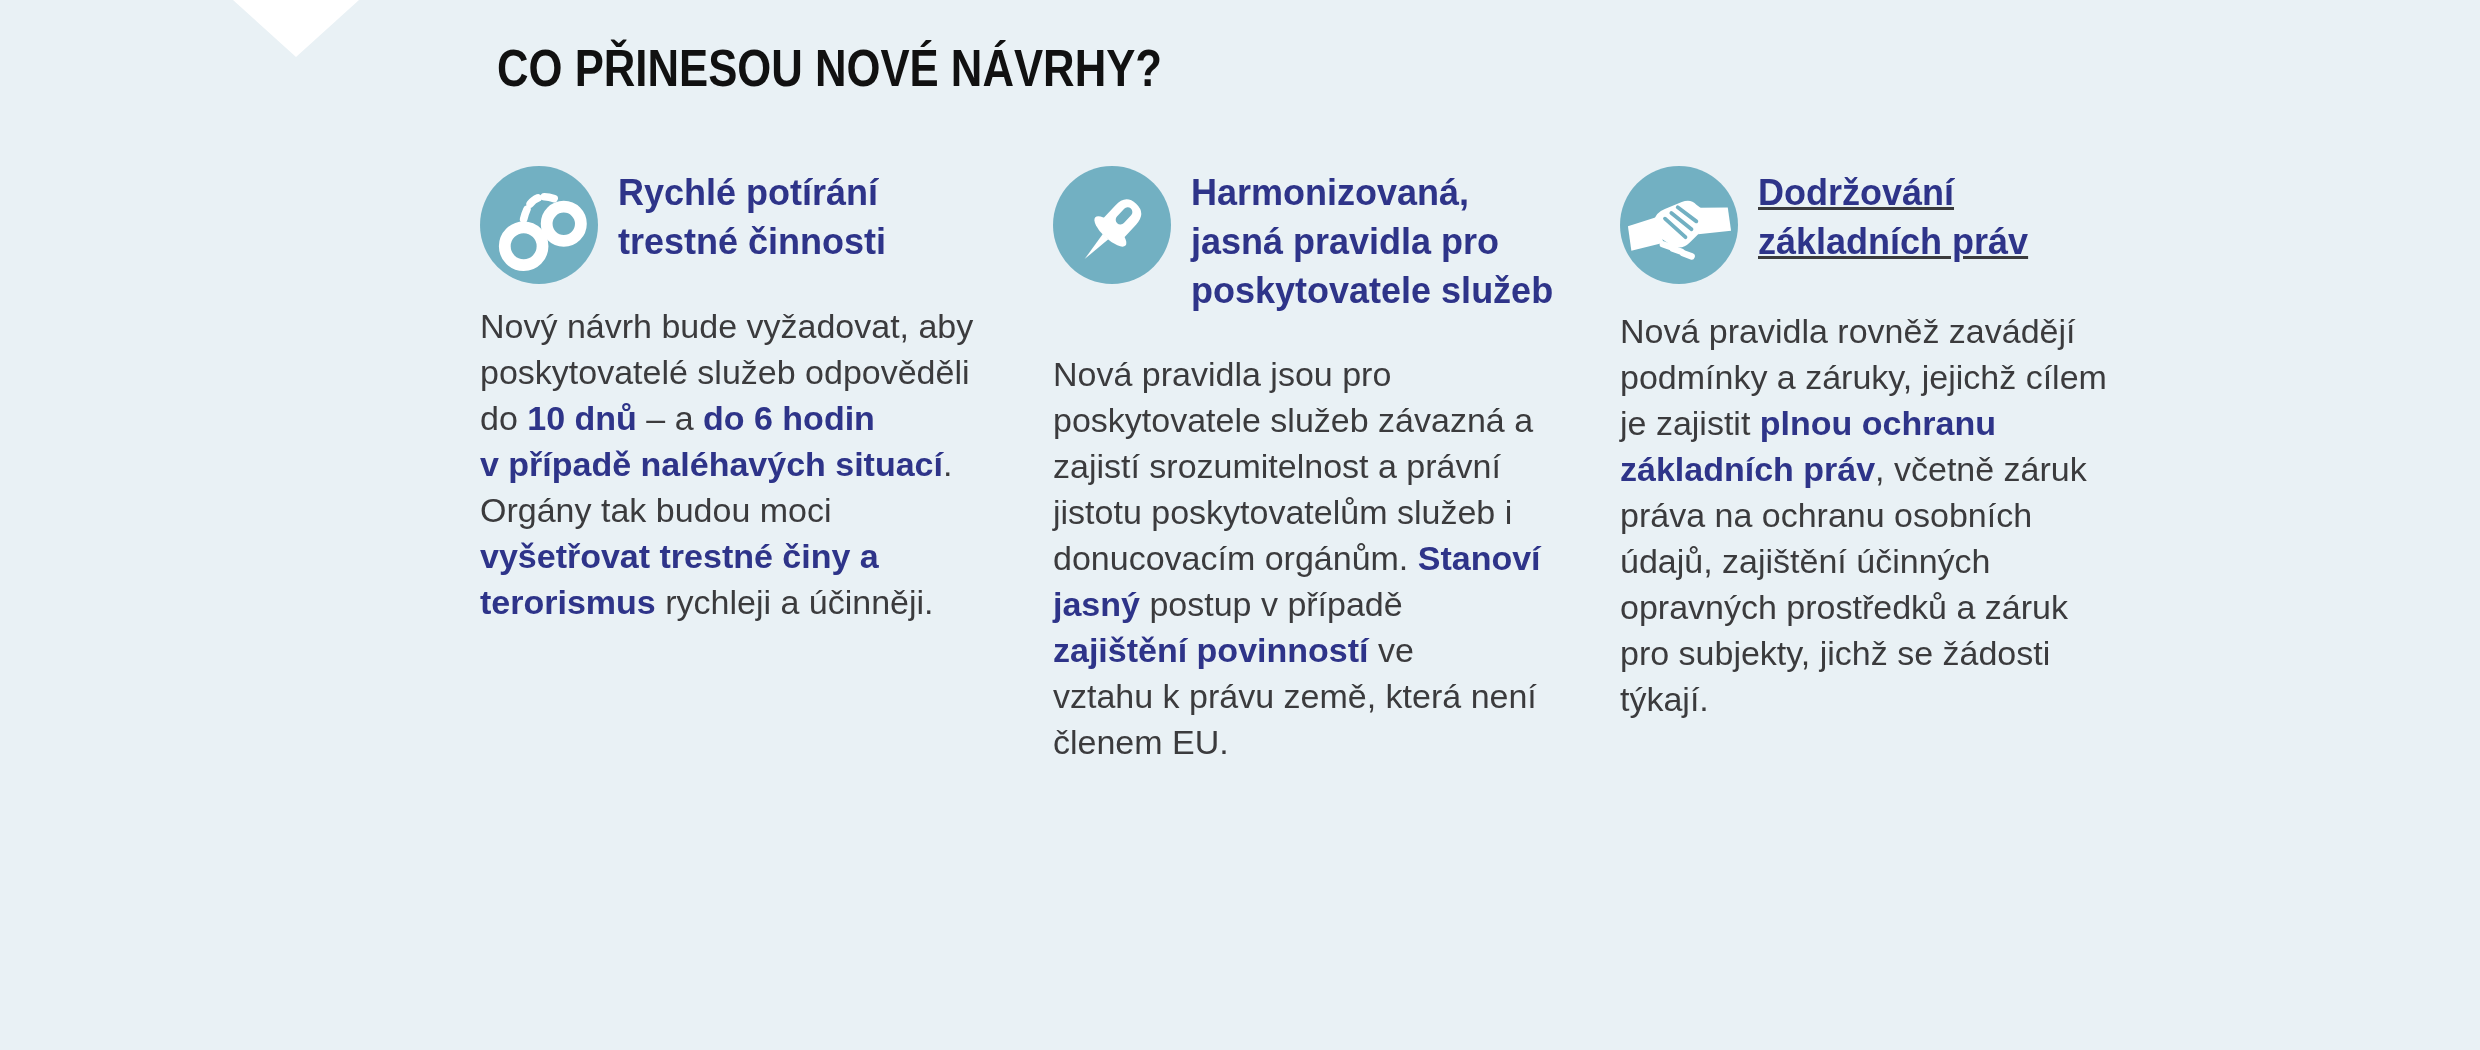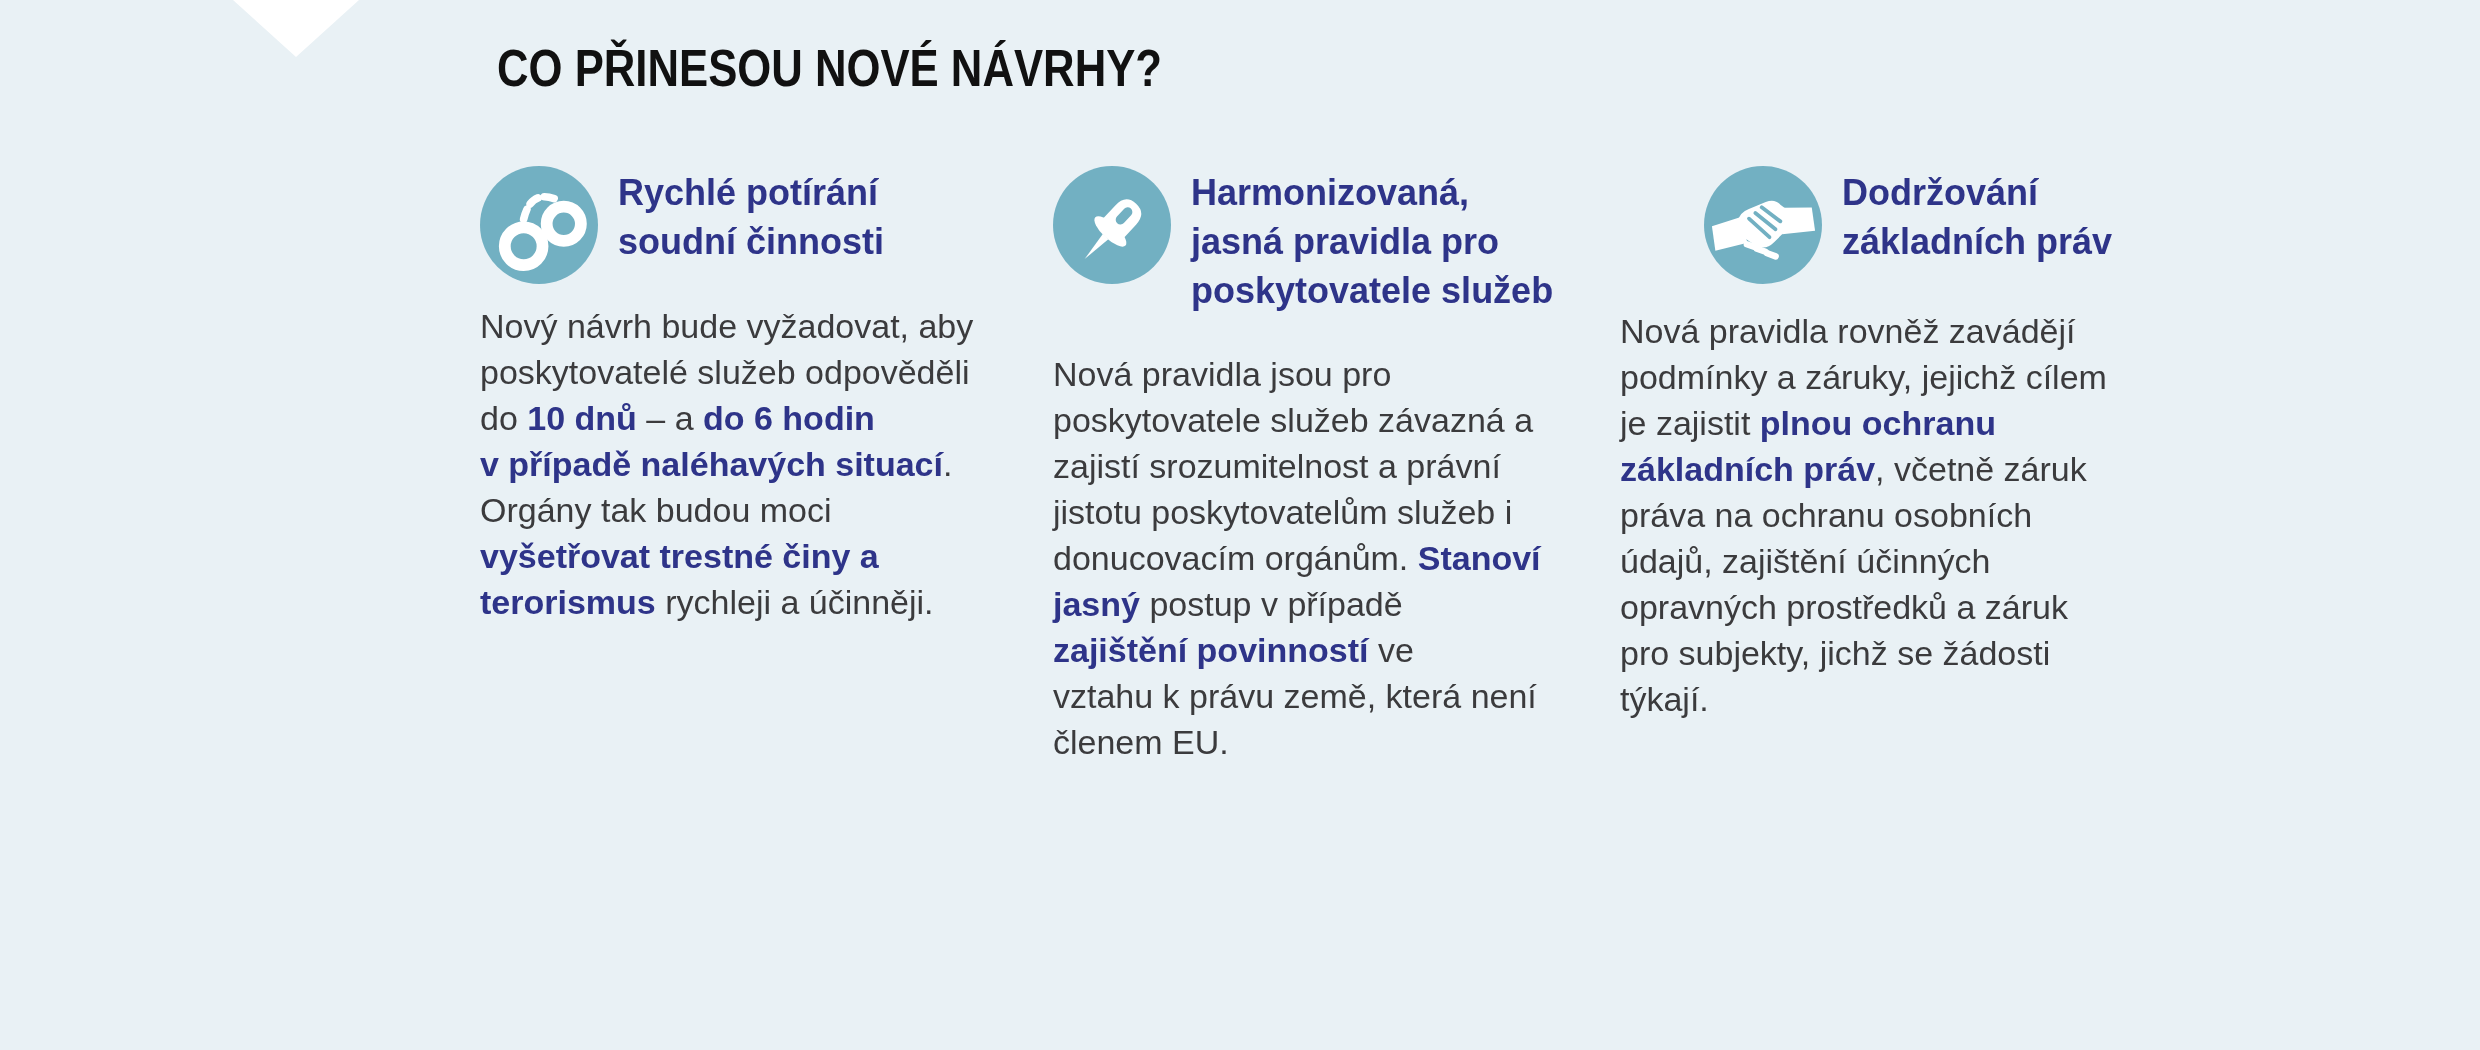--- a/index.html
+++ b/index.html
@@ -41,21 +41,21 @@
 
   .col-header {
     position: absolute;
     top: 166px;
     display: flex;
     align-items: flex-start;
     gap: 20px;
   }
   .col-header.c1 { left: 480px; }
   .col-header.c2 { left: 1053px; }
-  .col-header.c3 { left: 1704px; }
+  .col-header.c3 { left: 1620px; text-decoration: underline; }
 
   .icon-circle {
     width: 118px; height: 118px;
     border-radius: 50%;
     background: var(--teal, #72b0c2);
     flex: 0 0 auto;
   }
   .icon-circle svg { width: 118px; height: 118px; display: block; }
   .teal-fill  { fill: var(--teal, #72b0c2); }
   .teal-stroke{ stroke: var(--teal, #72b0c2); }
@@ -91,21 +91,21 @@
 
 <section class="col-header c1">
   <div class="icon-circle">
     <svg viewBox="0 0 100 100" aria-hidden="true">
       <circle cx="37" cy="68" r="16" fill="none" stroke="#ffffff" stroke-width="10"></circle>
       <circle cx="71" cy="49" r="14.5" fill="none" stroke="#ffffff" stroke-width="10"></circle>
       <path d="M37 45 Q43 20 64 28" fill="none" stroke="#ffffff" stroke-width="6.5" stroke-dasharray="8.5 5.5" stroke-linecap="round"></path>
     </svg>
   </div>
   <h2 class="col-heading">Rychlé potírání
-soudní činnosti</h2>
+trestné činnosti</h2>
 </section>
 
 <section class="col-header c2">
   <div class="icon-circle">
     <svg viewBox="0 0 100 100" aria-hidden="true">
       <g transform="rotate(43 50 54)">
         <path d="M38 54 L38 37 Q38 24 50 24 Q62 24 62 37 L62 54 Z" fill="#ffffff"></path>
         <ellipse cx="50" cy="56" rx="17.5" ry="6.5" fill="#ffffff"></ellipse>
         <rect class="teal-fill" x="45.5" y="30" width="8" height="17" rx="4"></rect>
         <path d="M46.8 62 L53.2 62 L50 88 Z" fill="#ffffff"></path>

